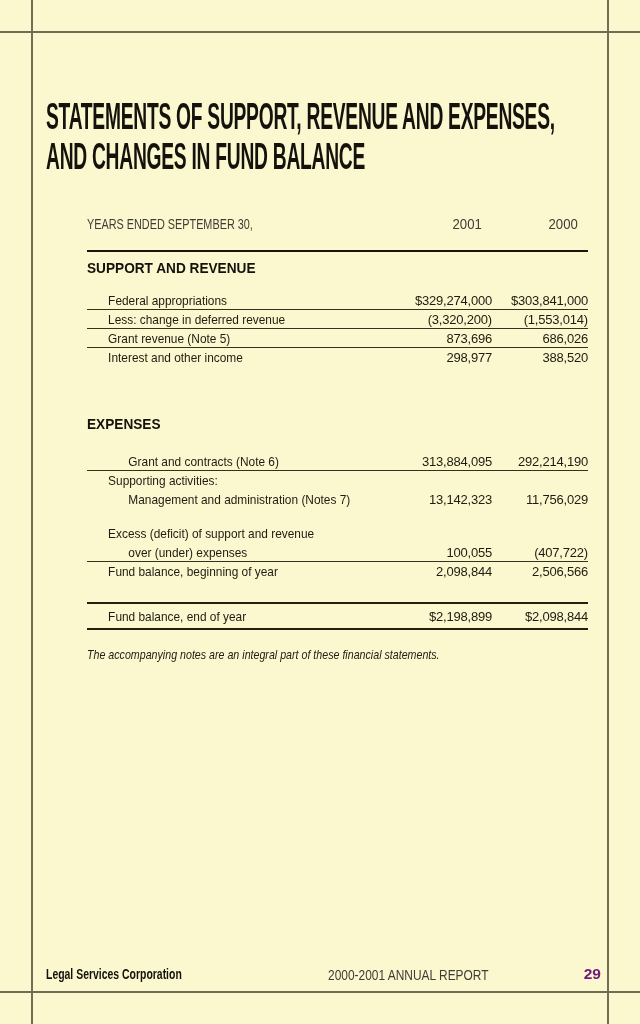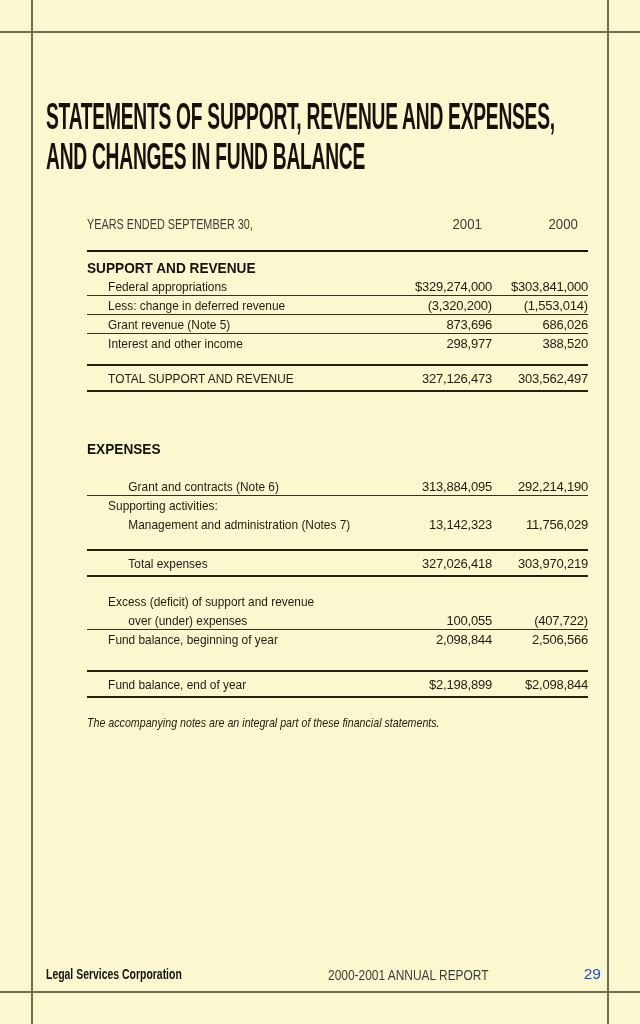--- a/index.html
+++ b/index.html
@@ -46,21 +46,21 @@
   }
   .rule-thick { height: 2px; background: #17150c; }
 
   .sec-heading {
     margin-top: 7px; height: 16px;
     font-size: 15.5px; font-weight: 700; color: #14120b;
     transform: scaleX(0.88); transform-origin: 0 50%; white-space: nowrap;
   }
   .sec-heading.expenses { margin-top: 48px; }
 
-  .rows { margin-top: 2px; }
+  .rows { margin-top: 16px; }
   .rows.r2 { margin-top: 21px; }
   .rows.r3 { margin-top: 15px; }
   .row { display: flex; align-items: center; height: 19px; box-sizing: border-box; }
   .row.u { border-bottom: 1.5px solid #35311f; }
   .lbl {
     flex: 1; font-size: 13.5px; white-space: nowrap;
     transform: scaleX(0.88); transform-origin: 0 50%;
   }
   .lbl.i1 { padding-left: 24px; }
   .lbl.i2 { padding-left: 47px; }
@@ -86,21 +86,21 @@
     font-size: 14.5px; font-weight: 700; color: #14120b;
     transform: scaleX(0.72); transform-origin: 0 0; white-space: nowrap;
   }
   .footer-center {
     position: absolute; left: 328px; top: 966px;
     font-size: 15.5px; color: #3f3d33;
     transform: scaleX(0.77); transform-origin: 0 0; white-space: nowrap;
   }
   .footer-page {
     position: absolute; right: 39px; top: 965px;
-    font-size: 15.5px; font-weight: 400; color: #1d4ed8;
+    font-size: 15.5px; font-weight: 700; color: #701a75;
   }
 </style>
 </head>
 <body>
 
 <div class="page">
 
   <div class="rule-v left"></div>
   <div class="rule-v right"></div>
   <div class="rule-h top"></div>
@@ -138,49 +138,39 @@
         <span class="num">873,696</span>
         <span class="num">686,026</span>
       </div>
       <div class="row">
         <span class="lbl i1">Interest and other income</span>
         <span class="num">298,977</span>
         <span class="num">388,520</span>
       </div>
     </div>
 
-    <div class="total t1">
-      <span class="lbl i1">TOTAL SUPPORT AND REVENUE</span>
-      <span class="num">327,126,473</span>
-      <span class="num">303,562,497</span>
-    </div>
 
     <div class="sec-heading expenses">EXPENSES</div>
 
     <div class="rows r2">
       <div class="row u">
         <span class="lbl i2">Grant and contracts (Note 6)</span>
         <span class="num">313,884,095</span>
         <span class="num">292,214,190</span>
       </div>
       <div class="row">
         <span class="lbl i1">Supporting activities:</span>
       </div>
       <div class="row">
         <span class="lbl i2">Management and administration (Notes 7)</span>
         <span class="num">13,142,323</span>
         <span class="num">11,756,029</span>
       </div>
     </div>
 
-    <div class="total t2">
-      <span class="lbl i2">Total expenses</span>
-      <span class="num">327,026,418</span>
-      <span class="num">303,970,219</span>
-    </div>
 
     <div class="rows r3">
       <div class="row">
         <span class="lbl i1">Excess (deficit) of support and revenue</span>
       </div>
       <div class="row u">
         <span class="lbl i2">over (under) expenses</span>
         <span class="num">100,055</span>
         <span class="num">(407,722)</span>
       </div>

